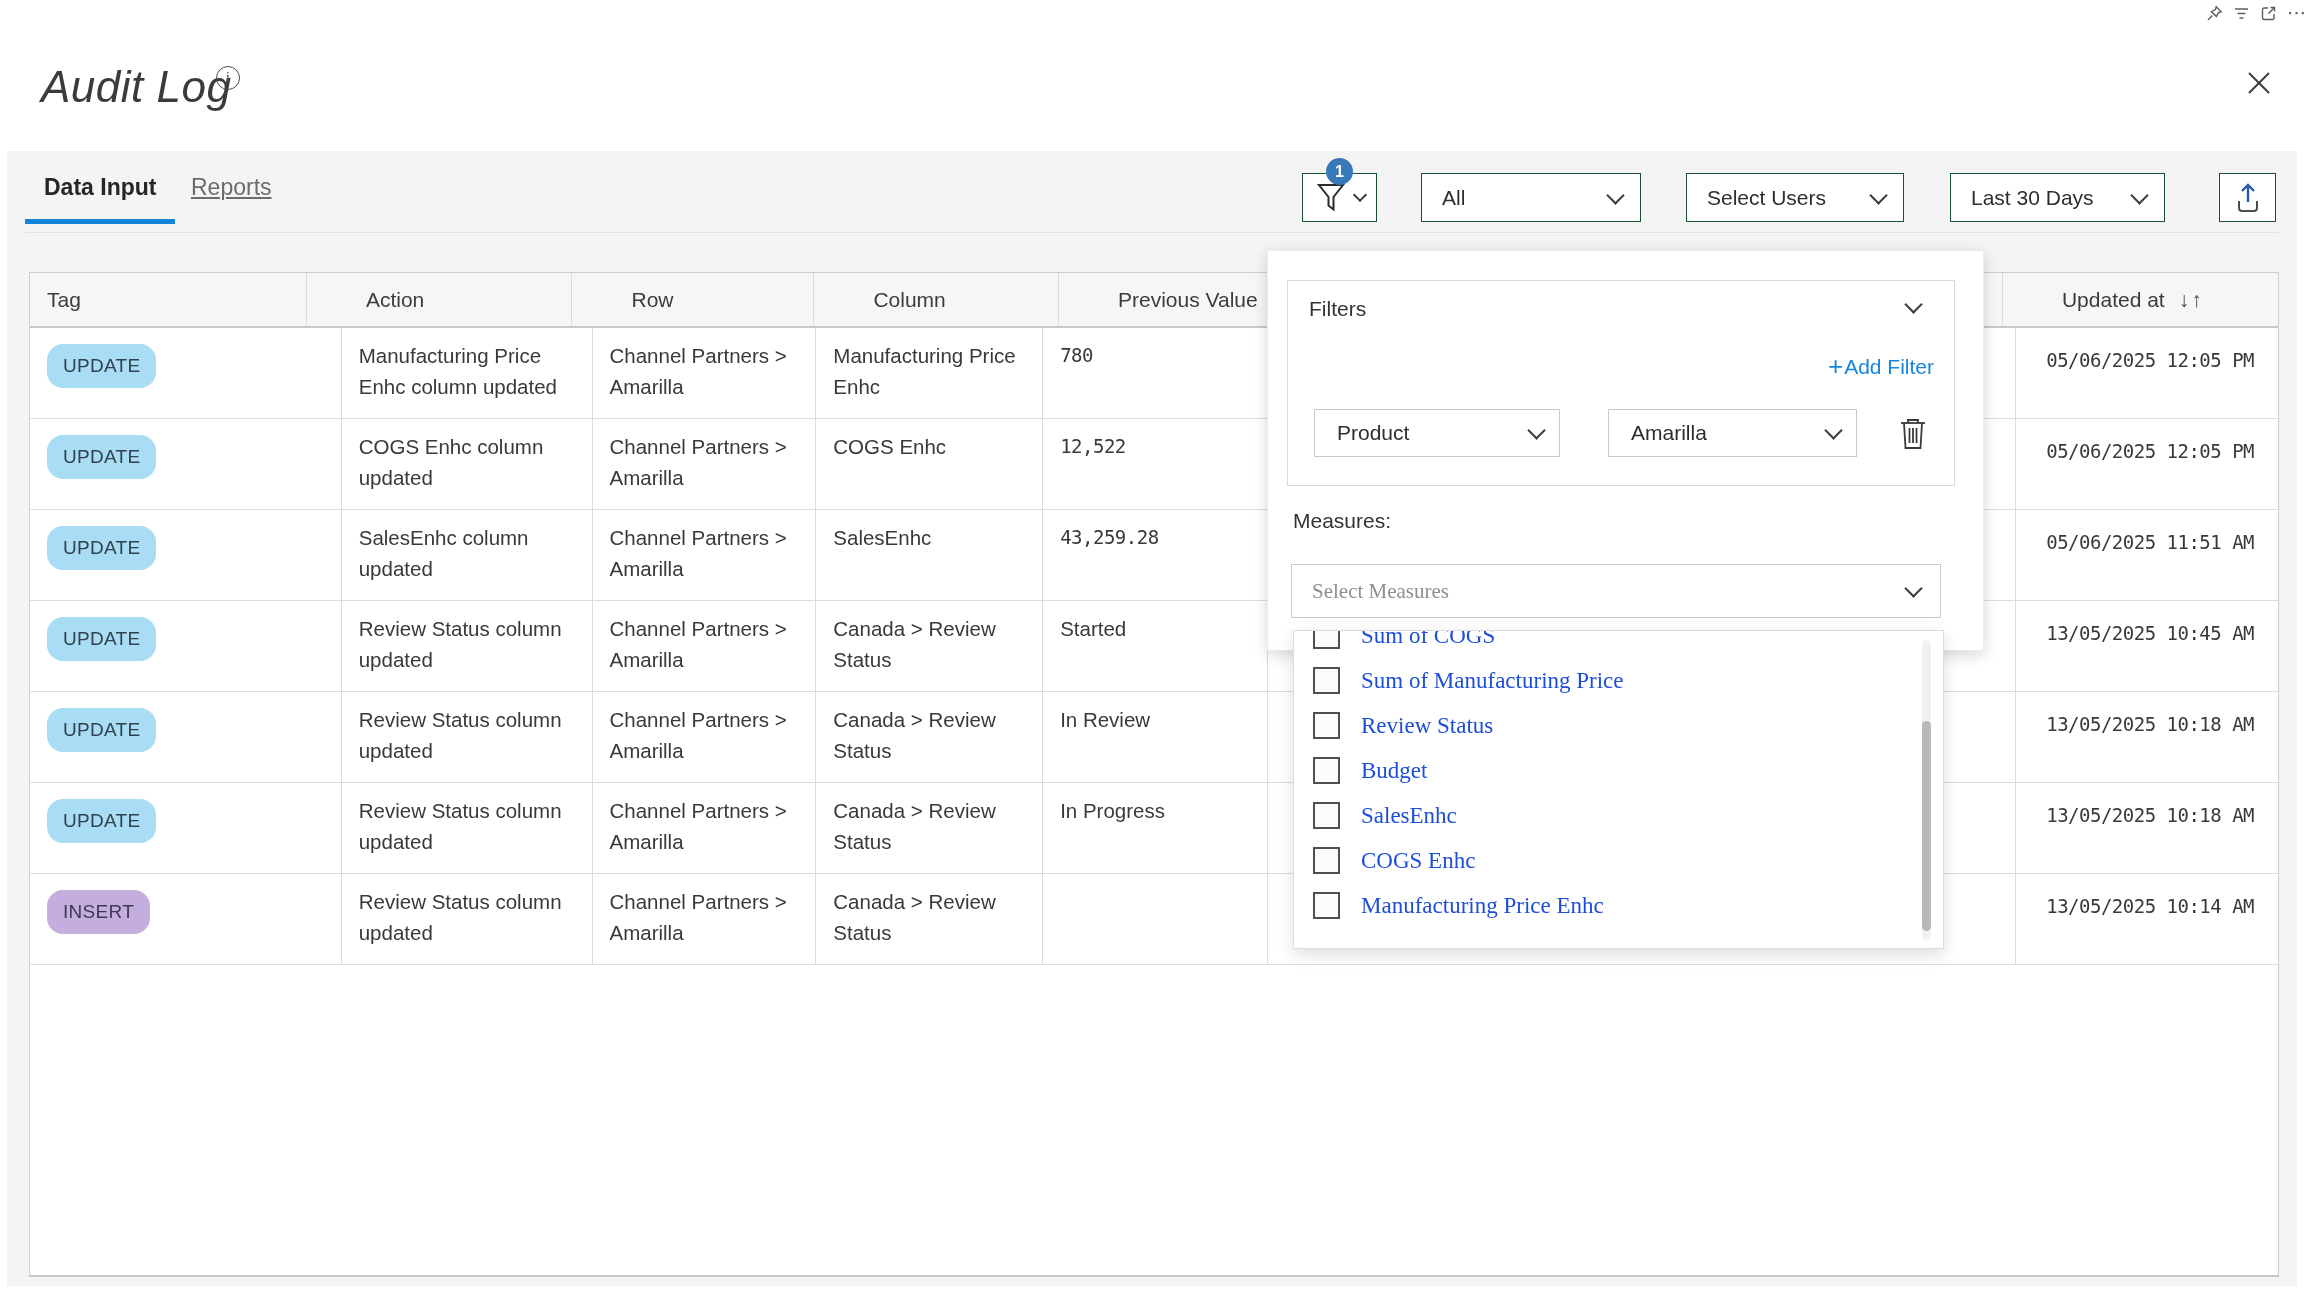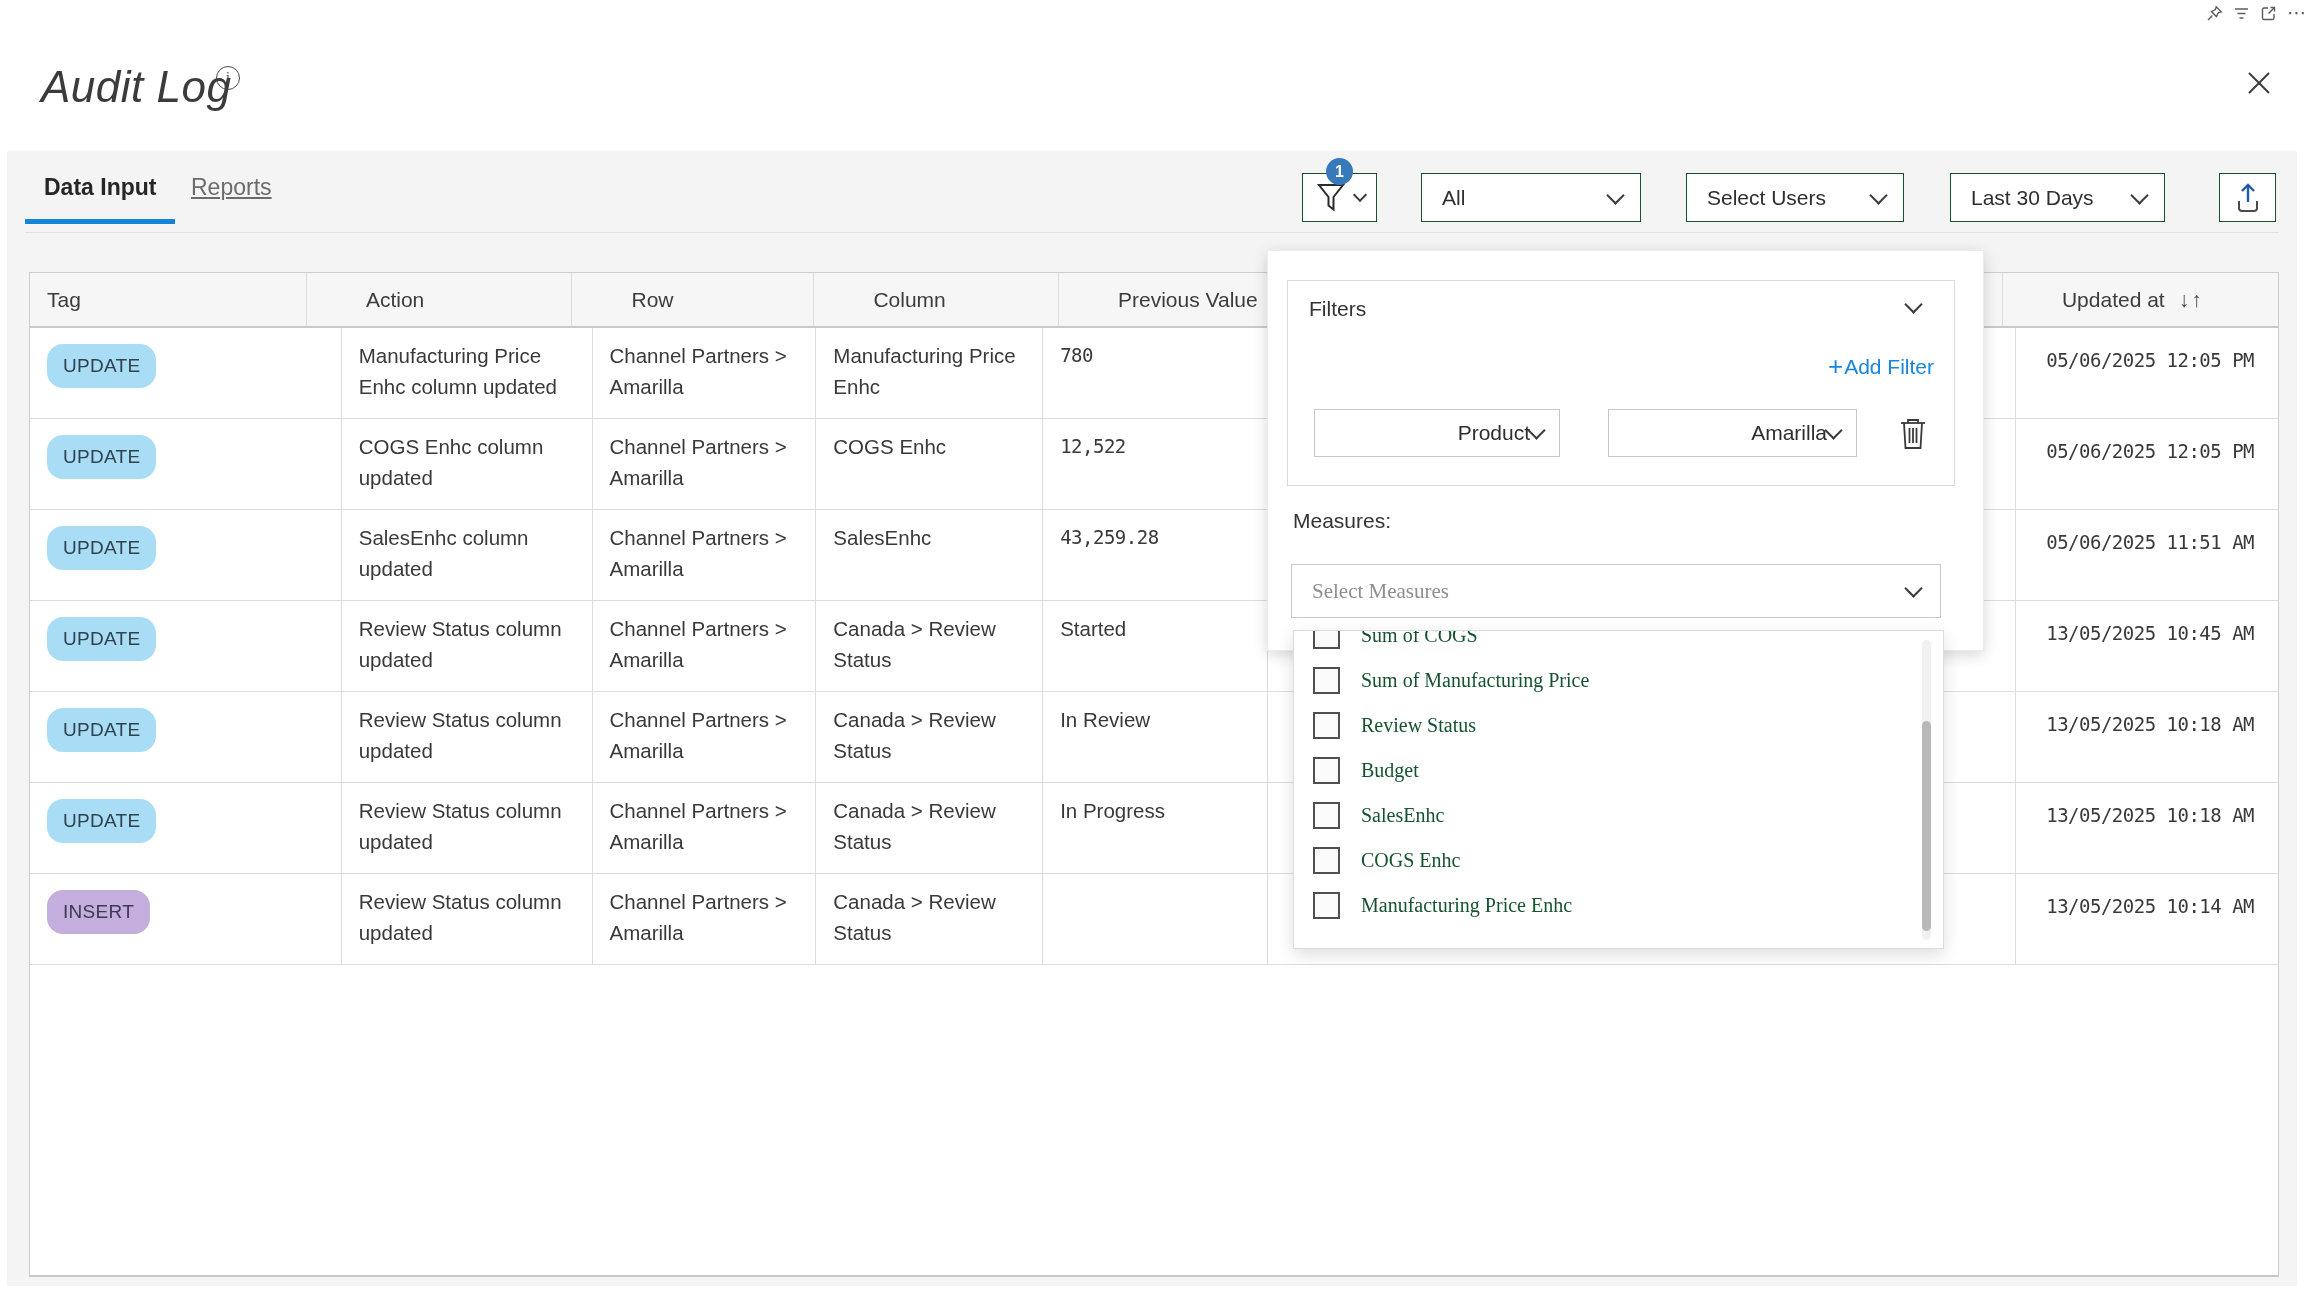--- a/index.html
+++ b/index.html
@@ -62,36 +62,36 @@
 
   
   .filters-panel{left:1267px;top:250px;width:717px;height:401px;background:#fff;z-index:10;
     border:1px solid #ececec;box-shadow:0 4px 14px rgba(0,0,0,.16);}
   .filters-card{position:absolute;left:19px;top:29px;width:668px;height:206px;border:1px solid #d9d9d9;box-sizing:border-box;}
   .filters-title{position:absolute;left:21px;top:16px;font-size:21px;color:#333;}
   .filters-chev{position:absolute;right:34px;top:22px;}
   .add-filter{position:absolute;right:20px;top:70px;font-size:21px;color:#1786dd;display:flex;align-items:center;cursor:pointer;}
   .add-plus{font-size:26px;margin-right:1px;font-weight:400;}
   .mini-select{position:absolute;height:48px;background:#fff;border:1px solid #c9c9c9;box-sizing:border-box;
-    display:flex;align-items:center;justify-content:flex-end;padding:0 16px 0 22px;font-size:21px;color:#2e2e2e;cursor:pointer;}
+    display:flex;align-items:center;justify-content:space-between;padding:0 16px 0 22px;font-size:21px;color:#2e2e2e;cursor:pointer;}
   .sel-field{left:26px;top:128px;width:246px;}
   .sel-value{left:320px;top:128px;width:249px;}
   .trash-btn{position:absolute;left:608px;top:134px;width:34px;height:38px;display:flex;align-items:center;justify-content:center;cursor:pointer;}
   .measures-label{position:absolute;left:25px;top:258px;font-size:21px;color:#333;}
   .measures-select{position:absolute;left:23px;top:313px;width:650px;height:54px;border:1px solid #c9c9c9;box-sizing:border-box;
     display:flex;align-items:center;justify-content:space-between;padding:4px 20px;cursor:pointer;}
   .measures-placeholder{font-family:"Liberation Serif",serif;font-size:21px;color:#8f8f8f;}
 
   
   .measures-list{left:1293px;top:630px;width:651px;height:319px;background:#fff;z-index:12;
     border:1px solid #dcdcdc;box-shadow:0 6px 16px rgba(0,0,0,.13);overflow:hidden;}
   .mitems{margin-top:-18px;}
   .mitem{height:45px;display:flex;align-items:center;gap:21px;padding-left:19px;}
   .cb{width:23px;height:23px;border:2px solid #4f4f4f;background:#fbfbfb;flex:0 0 auto;cursor:pointer;}
-  .mlabel{font-family:"Liberation Serif",serif;font-size:20px;color:#14532d;}
+  .mlabel{font-family:"Liberation Serif",serif;font-size:23px;color:#1d4ed8;}
   .sb-track{position:absolute;right:12px;top:9px;width:9px;height:300px;background:#f1f1f1;border-radius:5px;}
   .sb-thumb{position:absolute;right:12px;top:90px;width:9px;height:210px;background:#b9b9b9;border-radius:5px;cursor:pointer;}
 
   svg{overflow:visible;}
 </style>
 </head>
 <body>
 
 <div class="abs mini-icons">
   <span>

